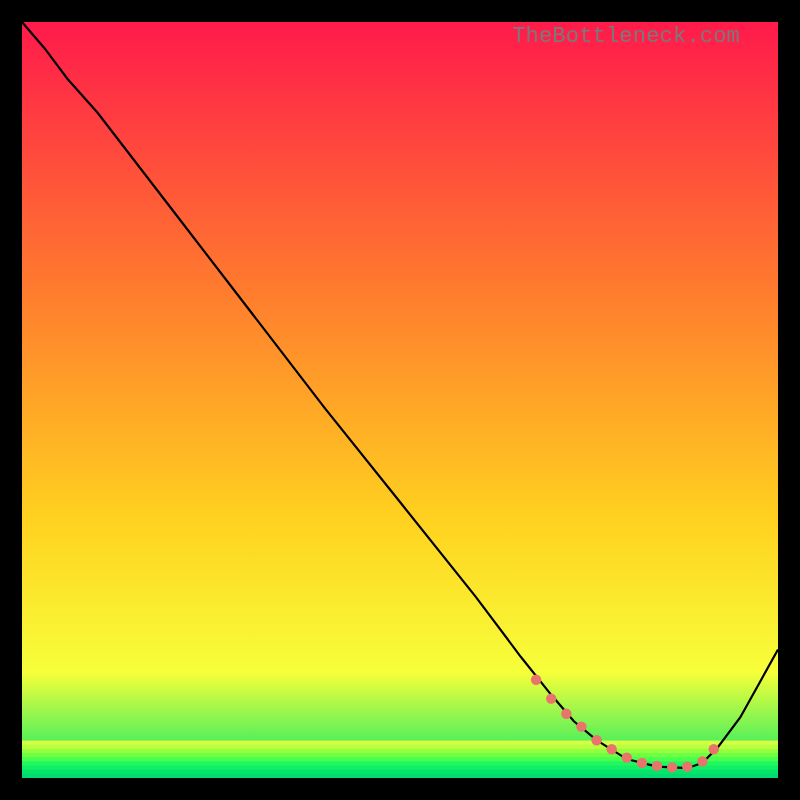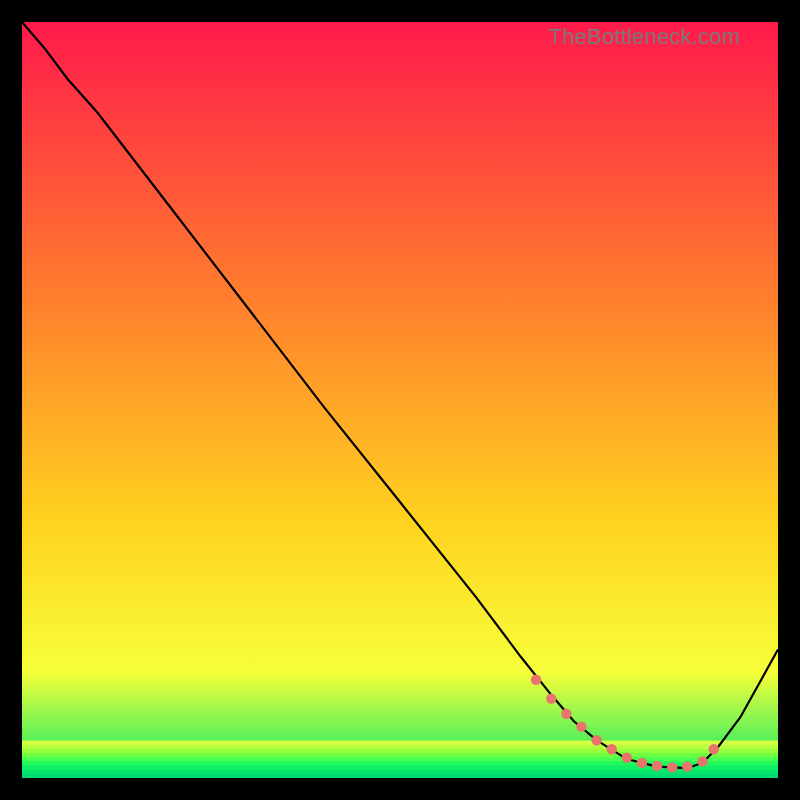--- a/index.html
+++ b/index.html
@@ -11,20 +11,21 @@
     overflow: hidden;
     font-family: Arial, Helvetica, sans-serif;
   }
   .frame {
     position: absolute;
     left: 22px;
     top: 22px;
     width: 724px;
     height: 756px;
     background: #000;
+    font-family: Liberation Mono, monospace;
   }
   .plot {
     position: absolute;
     left: 0;
     top: 0;
     width: 756px;
     height: 756px;
   }
   .watermark {
     position: absolute;

